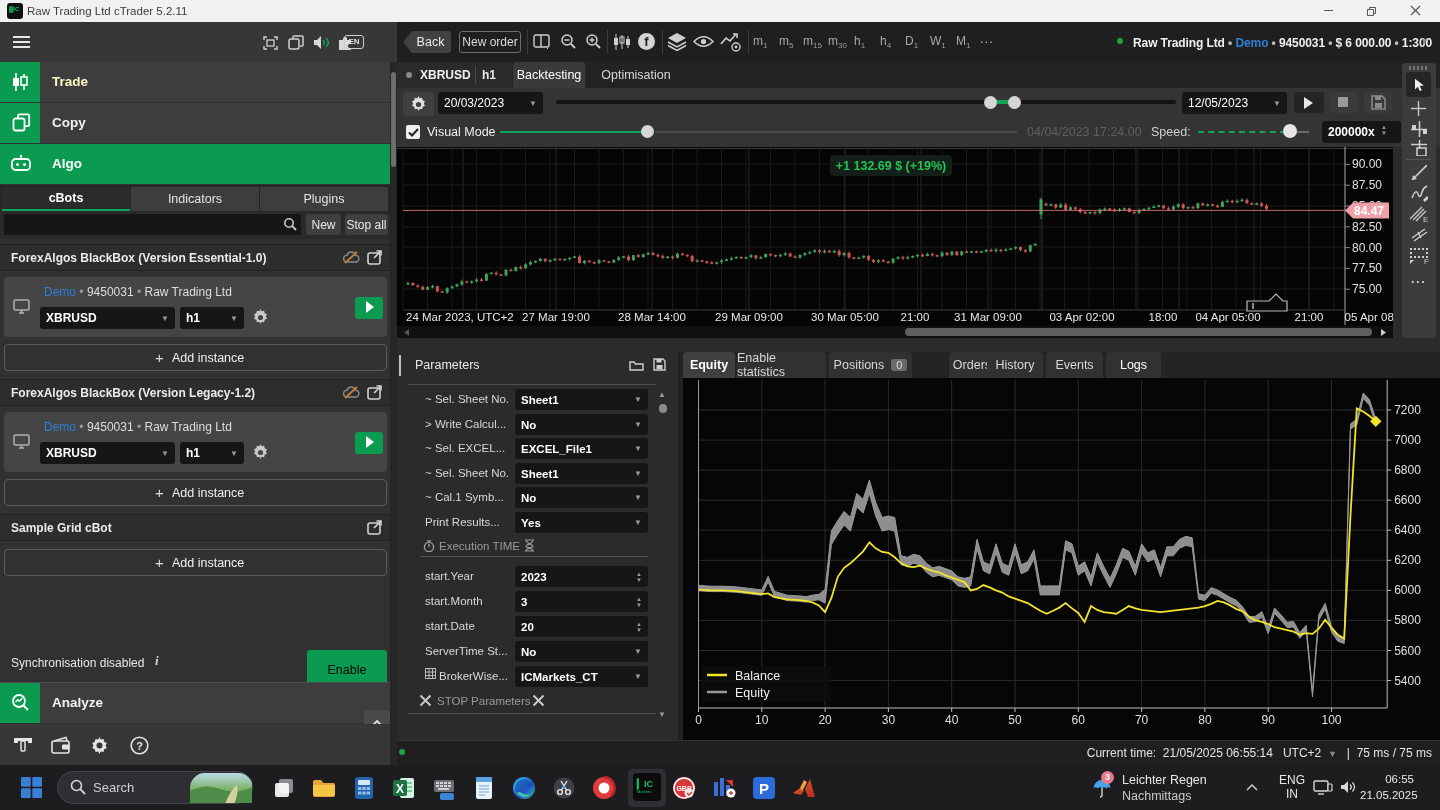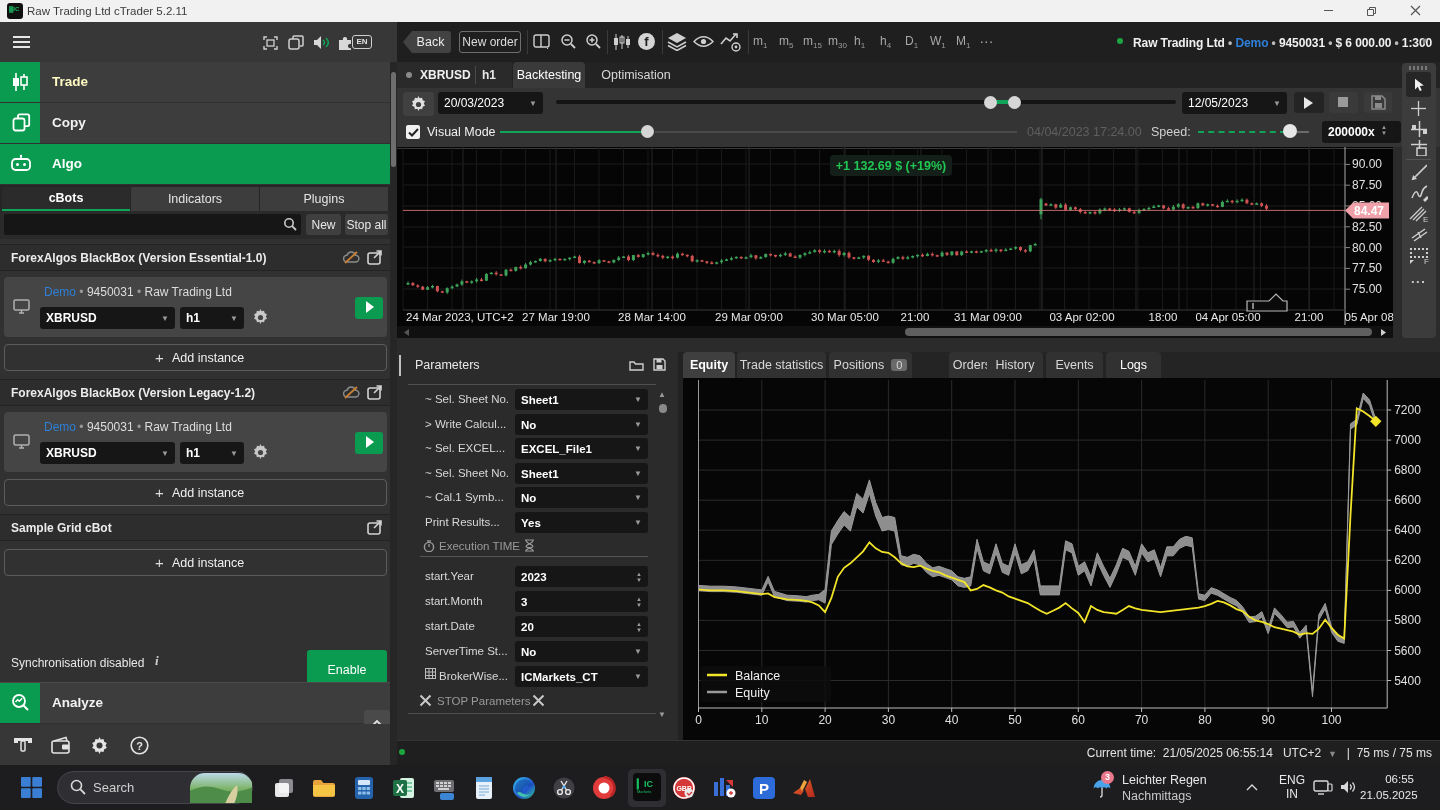--- a/index.html
+++ b/index.html
@@ -36,21 +36,21 @@
       <rect x="1" y="4" width="10" height="10" rx="2" fill="none" stroke="#d0d0d0" stroke-width="1.5"></rect>
       <path d="M5 4 V2 a1 1 0 0 1 1-1 h8 a1 1 0 0 1 1 1 v8 a1 1 0 0 1-1 1 h-2" fill="none" stroke="#d0d0d0" stroke-width="1.5"></path>
     </svg>
 <svg class="abs" style="left:313px;top:35px" width="19" height="15">
       <path d="M1 5 h3 l4-4 v13 l-4-4 h-3 z" fill="#d8d8d8"></path>
       <path d="M10 5 q3 2.5 0 5 M13 3 q4.5 4.5 0 9" stroke="#0fa558" stroke-width="1.5" fill="none"></path>
     </svg>
 <svg class="abs" style="left:338px;top:35px" width="17" height="15">
       <path d="M1 5 h4 a2.2 2.2 0 1 1 4 0 h4 v4 a2.2 2.2 0 1 0 0 4 v2 h-12 z" fill="#d8d8d8"></path>
     </svg>
-<div class="abs" style="left:352px;top:35px;width:20px;height:14px;border:1.4px solid #cfcfcf;border-radius:3px;color:#e0e0e0;font-size:8px;font-weight:bold;text-align:center;line-height:11px;">EN</div>
+<div class="abs" style="left:344px;top:35px;width:20px;height:14px;border:1.4px solid #cfcfcf;border-radius:3px;color:#e0e0e0;font-size:8px;font-weight:bold;text-align:center;line-height:11px;">EN</div>
 
 <div class="abs" style="left:397px;top:22px;width:1043px;height:40px;background:#1f1f1f;"></div>
 <div class="abs" style="left:403px;top:31px;width:48px;height:22px;background:#424242;clip-path:polygon(0 50%,9px 0,100% 0,100% 100%,9px 100%);border-radius:3px;display:flex;align-items:center;justify-content:center;">
       <span style="color:#ededed;font-size:12.5px;margin-left:7px;">Back</span>
     </div>
 <div class="abs" style="left:459px;top:31px;width:62px;height:22px;border:1px solid #6e6e6e;border-radius:3px;color:#dcdcdc;font-size:12px;display:flex;align-items:center;justify-content:center;">New order</div>
 <div class="abs" style="left:527px;top:30px;width:1px;height:24px;background:#3a3a3a;"></div>
 
 <svg class="abs" style="left:533px;top:34px" width="18" height="15">
       <rect x="1" y="1" width="15" height="12" rx="2" fill="none" stroke="#cfcfcf" stroke-width="1.4"></rect>
@@ -219,21 +219,21 @@
 <svg class="abs" style="left:367px;top:520px" width="16" height="15">
       <rect x="1" y="3" width="12" height="11" rx="2" fill="none" stroke="#d2d2d2" stroke-width="1.6"></rect>
       <path d="M7 8 L13.5 1.5 M9.5 1 h4.5 v4.5" fill="none" stroke="#d2d2d2" stroke-width="1.6"></path>
     </svg>
 <div class="abs" style="left:4px;top:549px;width:383px;height:27px;border:1px solid #5c5c5c;border-radius:4px;"></div>
 <div class="abs" style="left:155px;top:554px;font-size:15px;color:#dcdcdc;">+</div>
 <div class="abs" style="left:172px;top:556px;font-size:12.5px;color:#f0f0f0;">Add instance</div>
 
 <div class="abs" style="left:11px;top:656px;font-size:12px;color:#e8e8e8;">Synchronisation disabled</div>
 <div class="abs" style="left:155px;top:653px;font-size:13px;color:#cfcfcf;font-family:'Liberation Serif',serif;font-style:italic;font-weight:bold;">i</div>
-<div class="abs grn" style="left:307px;top:650px;width:80px;height:40px;border-radius:3px;color:#ffffff;font-size:12.5px;display:flex;align-items:center;justify-content:center;">Enable</div>
+<div class="abs grn" style="left:307px;top:650px;width:80px;height:40px;border-radius:3px;color:#000000;font-size:12.5px;display:flex;align-items:center;justify-content:center;">Enable</div>
 
 <div class="abs" style="left:0;top:682px;width:390px;height:1px;background:#4a4a4a;"></div>
 <div class="abs grn" style="left:0;top:683px;width:40px;height:40px;"></div>
 <div class="abs" style="left:40px;top:683px;width:350px;height:40px;background:#3d3d3d;"></div>
 <svg class="abs" style="left:11px;top:693px" width="20" height="20">
       <circle cx="8" cy="8" r="6" fill="none" stroke="#fff" stroke-width="1.8"></circle>
       <path d="M4.5 9 l2.2-2.2 1.6 1.4 2.8-2.8" fill="none" stroke="#fff" stroke-width="1.5"></path>
       <line x1="12.5" y1="12.5" x2="17" y2="17" stroke="#fff" stroke-width="2"></line>
     </svg>
 <div class="abs" style="left:52px;top:695px;font-size:13.5px;font-weight:bold;color:#f2f2f2;">Analyze</div>
@@ -827,21 +827,21 @@
     </svg>
 
 <div class="abs" style="left:658px;top:390px;font-size:8px;color:#999;">▲</div>
 <div class="abs" style="left:659px;top:404px;width:8px;height:9px;border-radius:4px;background:#8a8a8a;"></div>
 <div class="abs" style="left:658px;top:710px;font-size:8px;color:#999;">▼</div>
 
 <div class="abs" style="left:678px;top:352px;width:5px;height:388px;background:#222;"></div>
 <div class="abs" style="left:683px;top:352px;width:757px;height:388px;background:#2b2b2b;"></div>
 <div class="abs" style="left:683px;top:352px;width:757px;height:26px;background:#242424;"></div>
 <div class="abs" style="left:683px;top:352px;width:52px;height:26px;background:#3f3f3f;border-radius:4px 4px 0 0;color:#fff;font-size:12.5px;font-weight:bold;display:flex;align-items:center;justify-content:center;">Equity</div>
-<div class="abs" style="left:737px;top:352px;width:89px;height:26px;background:#313131;border-radius:4px 4px 0 0;color:#d8d8d8;font-size:12.5px;display:flex;align-items:center;justify-content:center;">Trade statistics</div>
+<div class="abs" style="left:737px;top:352px;width:89px;height:26px;background:#313131;border-radius:4px 4px 0 0;color:#d8d8d8;font-size:12.5px;display:flex;align-items:center;justify-content:center;">Enable statistics</div>
 <div class="abs" style="left:829px;top:352px;width:83px;height:26px;background:#313131;border-radius:4px 4px 0 0;color:#d8d8d8;font-size:12.5px;display:flex;align-items:center;justify-content:center;">Positions&nbsp;&nbsp;<span style="background:#6a6a6a;border-radius:3px;padding:0px 5px;font-size:11px;">0</span></div>
 <div class="abs" style="left:915px;top:352px;width:69px;height:26px;background:#313131;border-radius:4px 4px 0 0;color:#d8d8d8;font-size:12.5px;display:flex;align-items:center;justify-content:center;margin-left:34px;">Orders&nbsp;&nbsp;<span style="background:#6a6a6a;border-radius:3px;padding:0px 5px;font-size:11px;">0</span></div>
 <div class="abs" style="left:987px;top:352px;width:56px;height:26px;background:#313131;border-radius:4px 4px 0 0;color:#d8d8d8;font-size:12.5px;display:flex;align-items:center;justify-content:center;">History</div>
 <div class="abs" style="left:1046px;top:352px;width:57px;height:26px;background:#313131;border-radius:4px 4px 0 0;color:#d8d8d8;font-size:12.5px;display:flex;align-items:center;justify-content:center;">Events</div>
 <div class="abs" style="left:1106px;top:352px;width:55px;height:26px;background:#313131;border-radius:4px 4px 0 0;color:#ffffff;font-size:12.5px;display:flex;align-items:center;justify-content:center;">Logs</div>
 <svg class="abs" style="left:683px;top:378px" width="757" height="362">
       <rect width="757" height="362" fill="#060606"></rect>
       <line x1="15.5" y1="2" x2="15.5" y2="330" stroke="#2a2a2a"></line>
       <line x1="78.8" y1="2" x2="78.8" y2="330" stroke="#2a2a2a"></line>
       <line x1="142.1" y1="2" x2="142.1" y2="330" stroke="#2a2a2a"></line>

